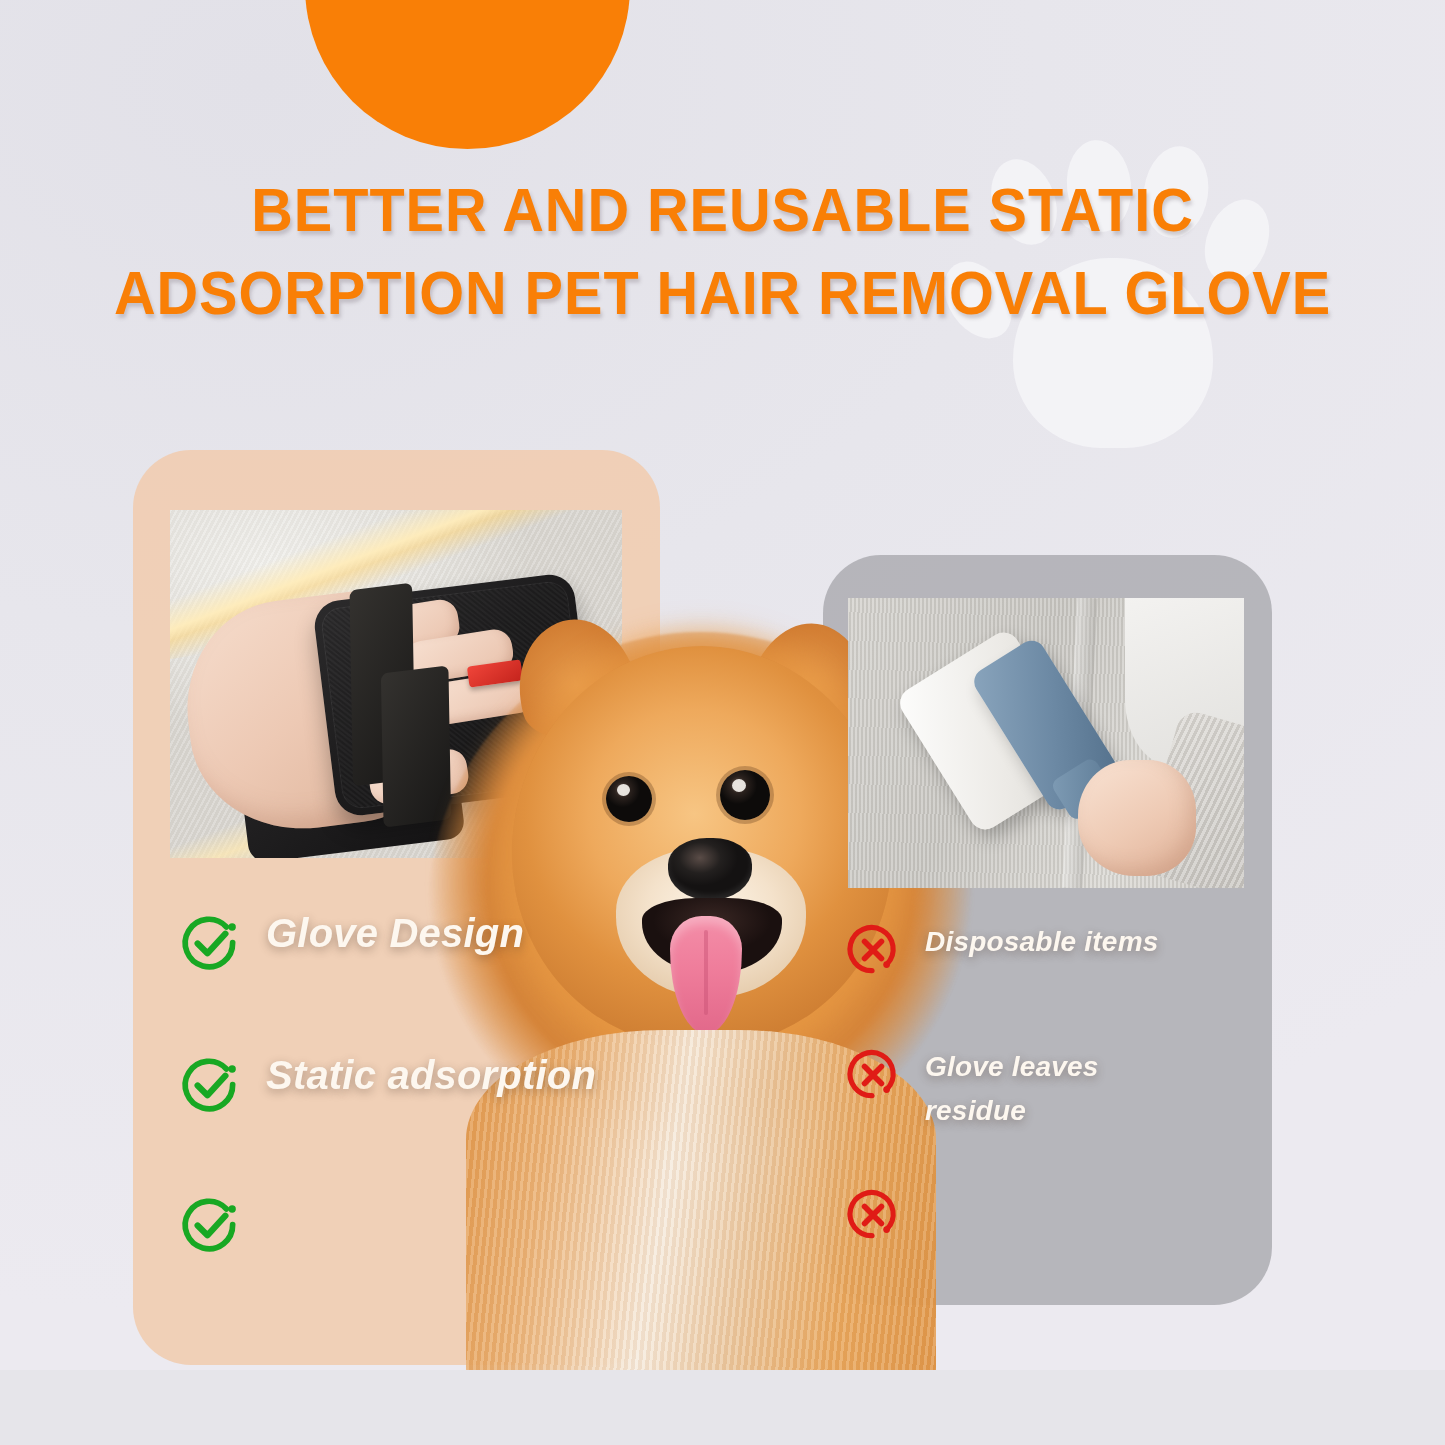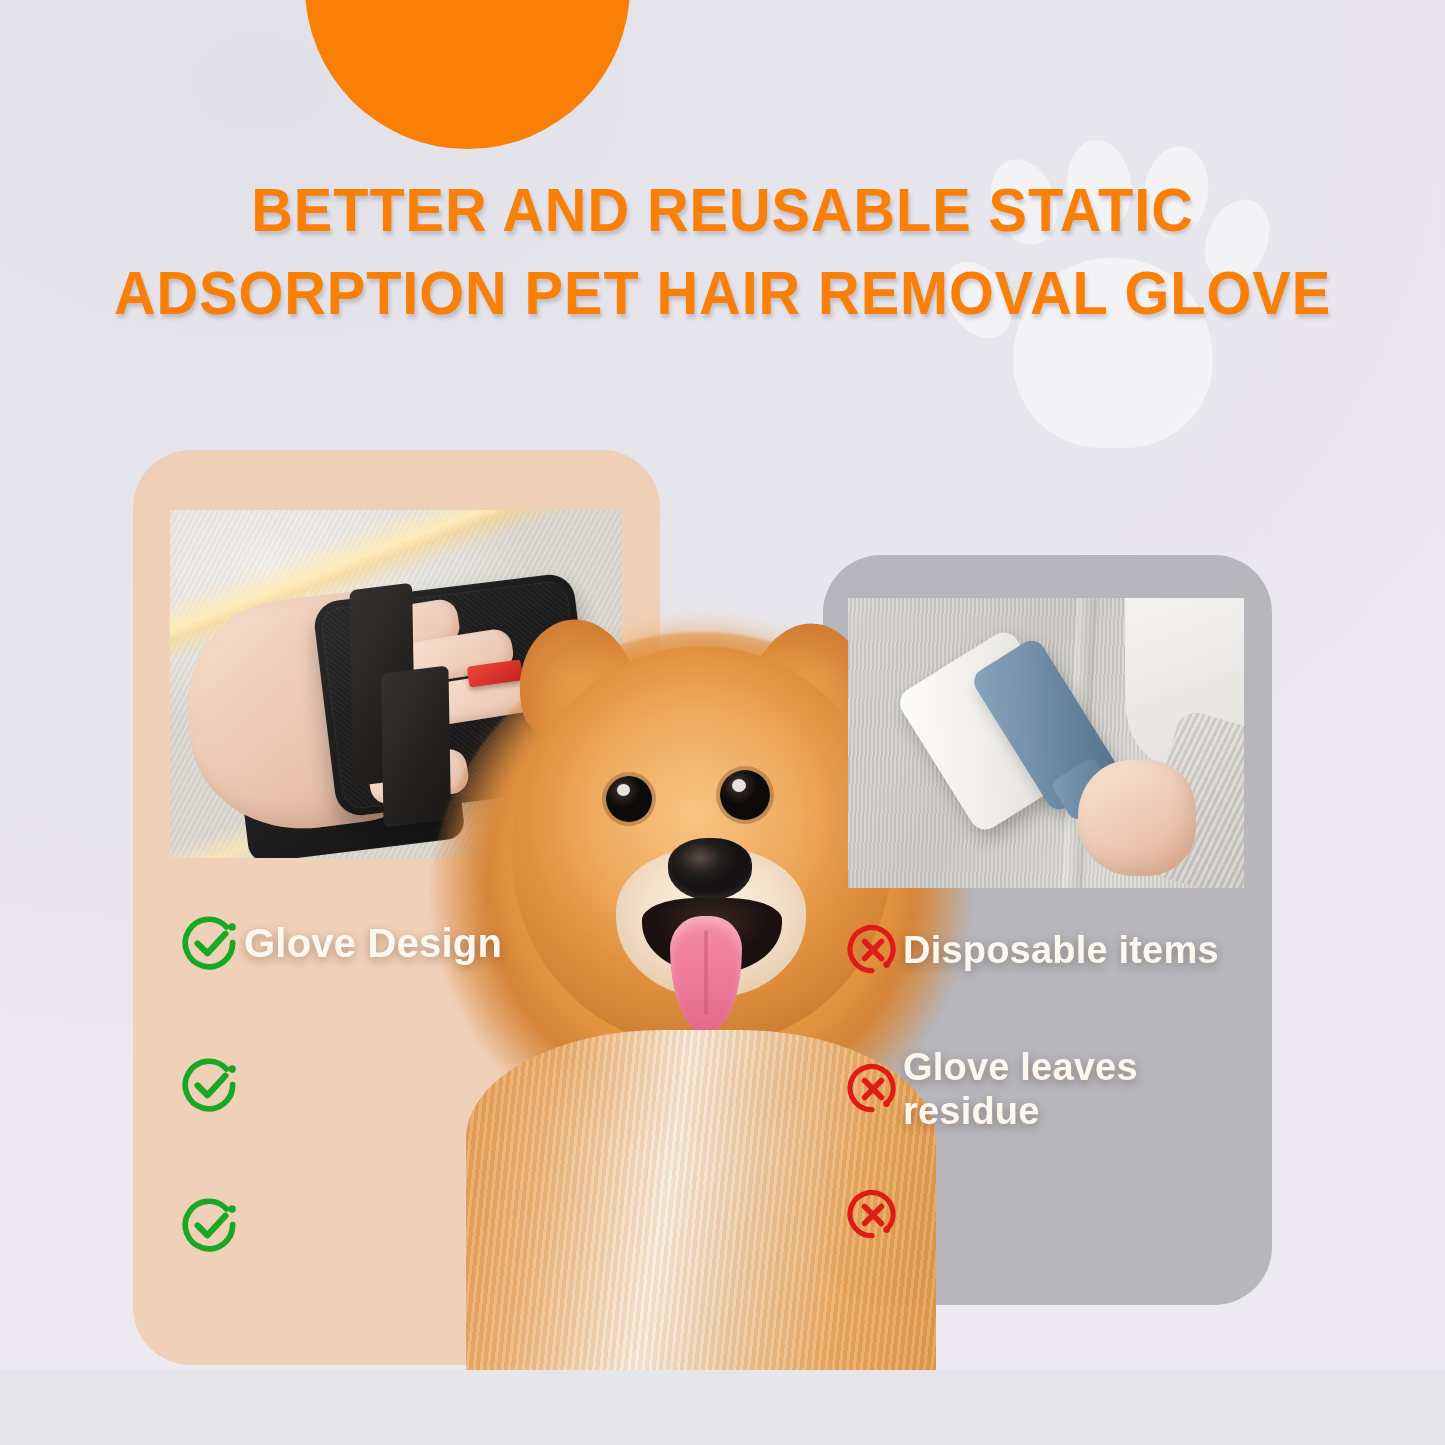--- a/index.html
+++ b/index.html
@@ -176,32 +176,32 @@
     background:
       linear-gradient(100deg, rgba(226,150,70,.95) 0%, rgba(235,175,110,.9) 18%, rgba(247,236,222,.96) 42%, rgba(236,201,160,.95) 58%, rgba(233,164,85,.95) 78%, rgba(223,145,62,.95) 100%);
     border-radius:42% 42% 24% 24%/26% 26% 20% 20%;}
   .dog-chest:after{content:"";position:absolute;inset:0;border-radius:inherit;
     background:repeating-linear-gradient(96deg, rgba(255,255,255,.16) 0 3px, rgba(180,110,50,.10) 3px 7px);}
   .dog-fuzz{position:absolute;left:0;top:40px;width:560px;height:600px;
     background:radial-gradient(48% 44% at 50% 44%, rgba(240,170,90,0) 55%, rgba(236,163,82,.55) 72%, rgba(236,163,82,0) 100%);
     filter:blur(6px);}
 
   
-  .feature{position:absolute;display:flex;align-items:center;}
+  .feature{position:absolute;display:flex;gap:22px;font-style:italic;}
   .feature .label{
     color:#fdf7ef;font-weight:700;font-size:40px;line-height:46px;
     letter-spacing:.2px;
     text-shadow:0 3px 10px rgba(70,50,40,.38);
     white-space:pre-line;
   }
   .feat-left{left:178px;}
   .feat-right{left:843px;}
   .fl1{top:910px;} .fl2{top:1052px;} .fl3{top:1192px;}
   .fr1{top:920px;} .fr2{top:1045px;} .fr3{top:1185px;}
-  .feat-right .label{font-size:38px;line-height:44px;}
+  .feat-right .label{font-size:28px;line-height:44px;}
 
   .ico{flex:0 0 auto;width:66px;height:66px;display:block;}
   .feat-right .ico{width:60px;height:60px;}
 </style>
 </head>
 <body>
 
 <div id="stage">
 
   <div class="top-circle"></div>
@@ -274,20 +274,21 @@
     </svg>
     <div class="label">Glove Design</div>
   </div>
 
   <div class="feature feat-left fl2">
     <svg class="ico" viewBox="0 0 64 64">
       <path d="M47 16.5 A23 23 0 1 0 53 31.5" fill="none" stroke="#18a823" stroke-width="5.5" stroke-linecap="round"></path>
       <circle cx="52.5" cy="16.5" r="3.6" fill="#18a823"></circle>
       <path d="M19 32.5 L28.5 42 L46 23" fill="none" stroke="#18a823" stroke-width="6" stroke-linecap="round" stroke-linejoin="round"></path>
     </svg>
+    <div class="label">Static adsorption</div>
   </div>
 
   <div class="feature feat-left fl3">
     <svg class="ico" viewBox="0 0 64 64">
       <path d="M47 16.5 A23 23 0 1 0 53 31.5" fill="none" stroke="#18a823" stroke-width="5.5" stroke-linecap="round"></path>
       <circle cx="52.5" cy="16.5" r="3.6" fill="#18a823"></circle>
       <path d="M19 32.5 L28.5 42 L46 23" fill="none" stroke="#18a823" stroke-width="6" stroke-linecap="round" stroke-linejoin="round"></path>
     </svg>
   </div>
 

